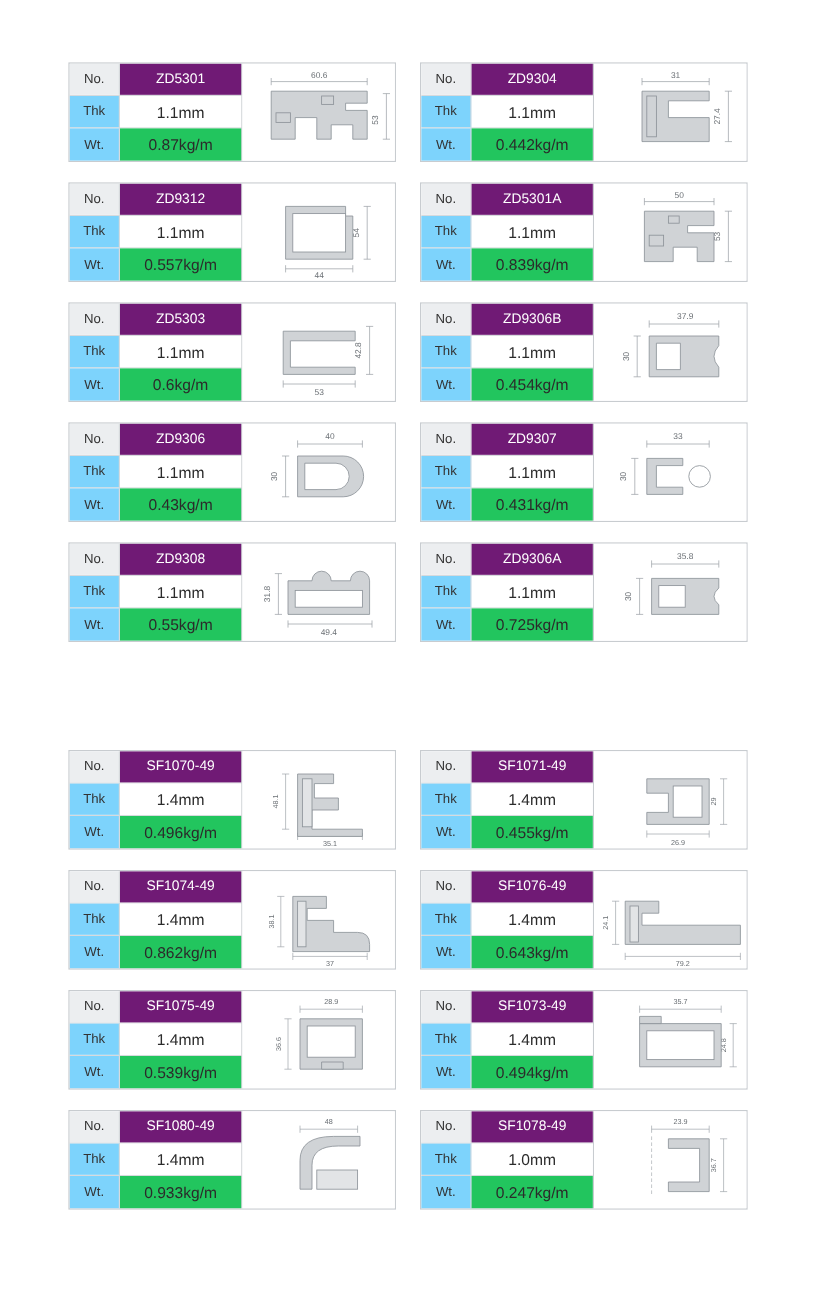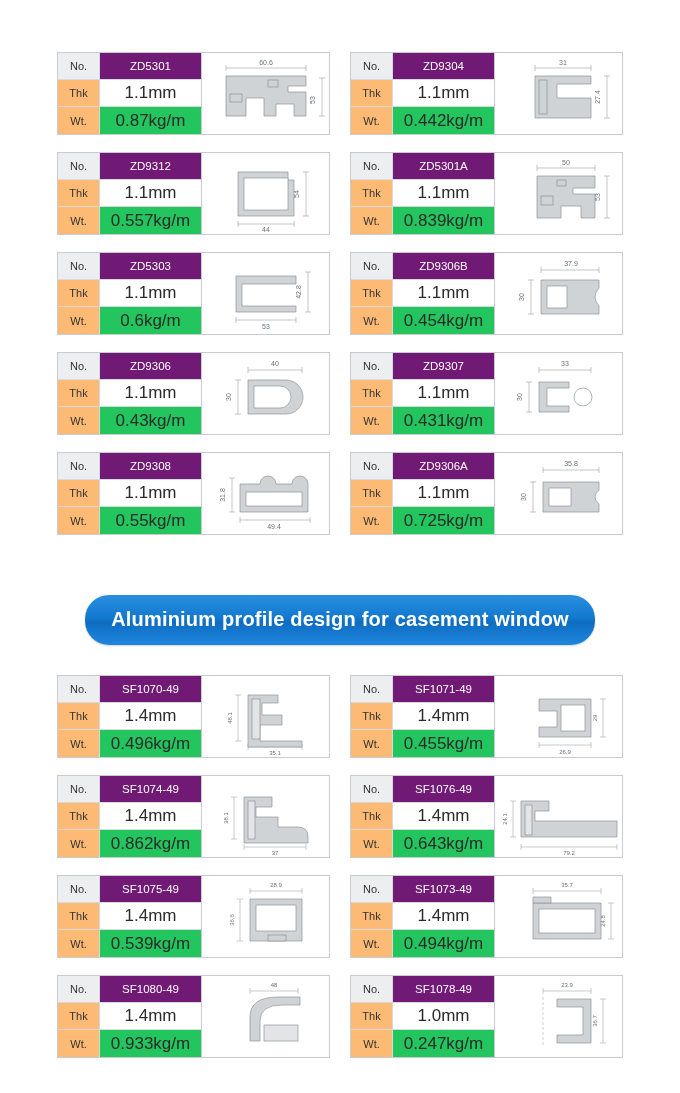--- a/index.html
+++ b/index.html
@@ -65,32 +65,32 @@
   }
   .spec-row:last-child { border-bottom: none; }
   .spec-key {
     width: 42px;
     flex: 0 0 42px;
     display: flex;
     align-items: center;
     justify-content: center;
     font-size: 11px;
     color: #333;
-    background: #fdba74;
+    background: #7dd3fc;
     border-right: 1px solid #d7dadd;
   }
   .spec-row.head .spec-key {
     background: #eceef0;
   }
   .spec-val {
     flex: 1 1 auto;
     display: flex;
     align-items: center;
     justify-content: center;
-    font-size: 17px;
+    font-size: 13px;
     color: #2b2b2b;
     background: #f7f8f9;
   }
   .spec-row.head .spec-val {
     background: #701a75;
     color: #ffffff;
     font-weight: normal;
     font-size: 11.5px;
   }
   .spec-row.alt .spec-val { background: #ffffff; }
@@ -471,23 +471,20 @@
             <rect x="54" y="34" width="22" height="18" fill="#ffffff"></rect>
           </g>
         </svg>
       </div>
     </div>
 
   </div>
 
   <div class="gap-b"></div>
 
-  <div class="banner-wrap">
-    <div class="banner">Aluminium profile design for casement window</div>
-  </div>
 
   <div class="gap-c"></div>
 
   <div class="grid">
 
     <div class="card">
       <div class="specs">
         <div class="spec-row head">
           <div class="spec-key">No.</div>
           <div class="spec-val">SF1070-49</div>

